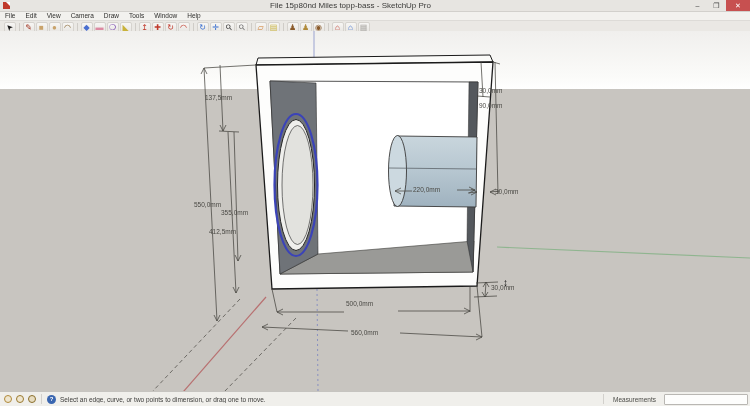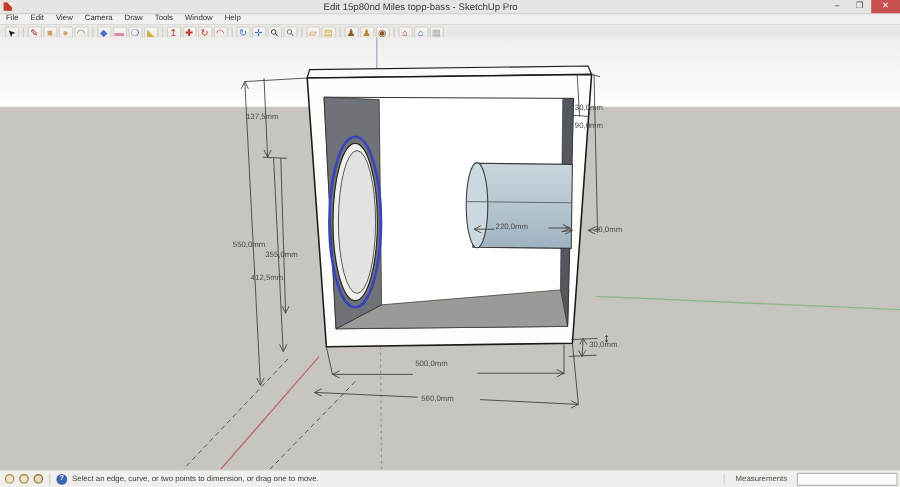--- a/index.html
+++ b/index.html
@@ -50,21 +50,21 @@
   .sb-meas-input{width:78px;height:9px;border:1px solid #b9b7b3;border-radius:1px;background:#fdfdfc;
            font-size:6.5px;padding:0 2px;margin-right:2px;flex:0 0 auto;font-family:"Liberation Sans",sans-serif;}
 </style>
 </head>
 <body>
 
 <div id="app">
 
   <div class="titlebar">
     <div class="app-icon"></div>
-    <div class="title-text">Edit 15p80nd Miles topp-bass - SketchUp Pro</div>
+    <div class="title-text">File 15p80nd Miles topp-bass - SketchUp Pro</div>
     <div class="winbtns">
       <button class="winbtn">–</button>
       <button class="winbtn">❐</button>
       <button class="winbtn close">✕</button>
     </div>
   </div>
 
   <div class="menubar" id="menubar">
       <span class="menu-item">File</span>
       <span class="menu-item">Edit</span>

